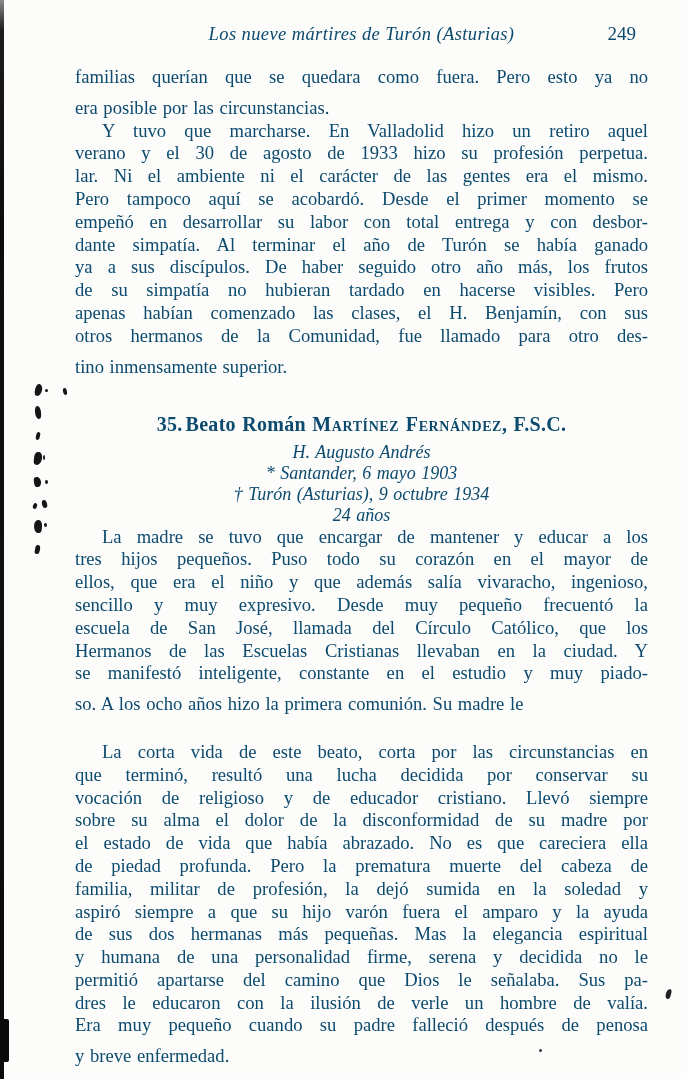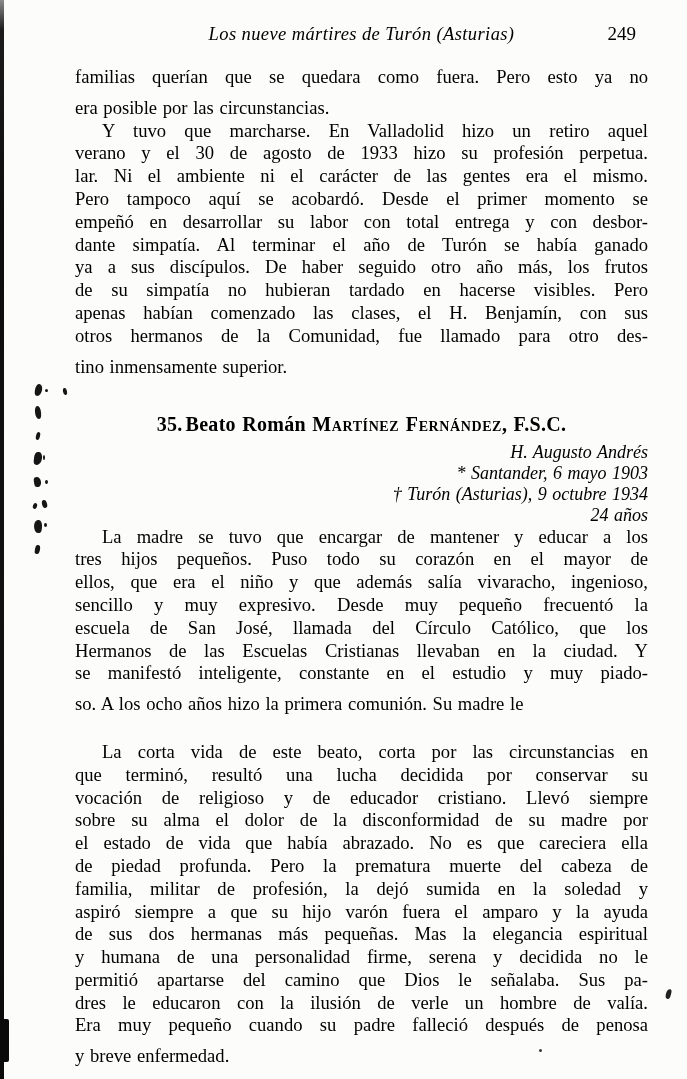--- a/index.html
+++ b/index.html
@@ -3,21 +3,21 @@
 <meta charset="utf-8">
 <style>
   html, body { margin: 0; padding: 0; background: #e8e8e6; }
   .page {
     position: relative;
     width: 687px;
     height: 1079px;
     background: #fcfcfa;
     overflow: hidden;
     font-family: "Liberation Serif", serif;
-    color: #000000;
+    color: #0c4a6e;
     margin: 0 auto;
   }
 
   
   .running-header {
     position: absolute;
     top: 23px;
     left: 75px;
     width: 573px;
     height: 26px;
@@ -58,21 +58,21 @@
     font-weight: bold;
     font-size: 20px;
     line-height: 24px;
     letter-spacing: 0.3px;
   }
   .heading-number { margin-right: 3px; }
   .heading-smallcaps { font-variant: small-caps; letter-spacing: 0.6px; }
 
   .epigraph {
     margin-top: 6px;
-    text-align: right;
+    text-align: center;
     font-style: italic;
     font-size: 18px;
     line-height: 20.8px;
   }
 
   .p3 { margin-top: 25px; }
 
   
   .edge-bar {
     position: absolute;

